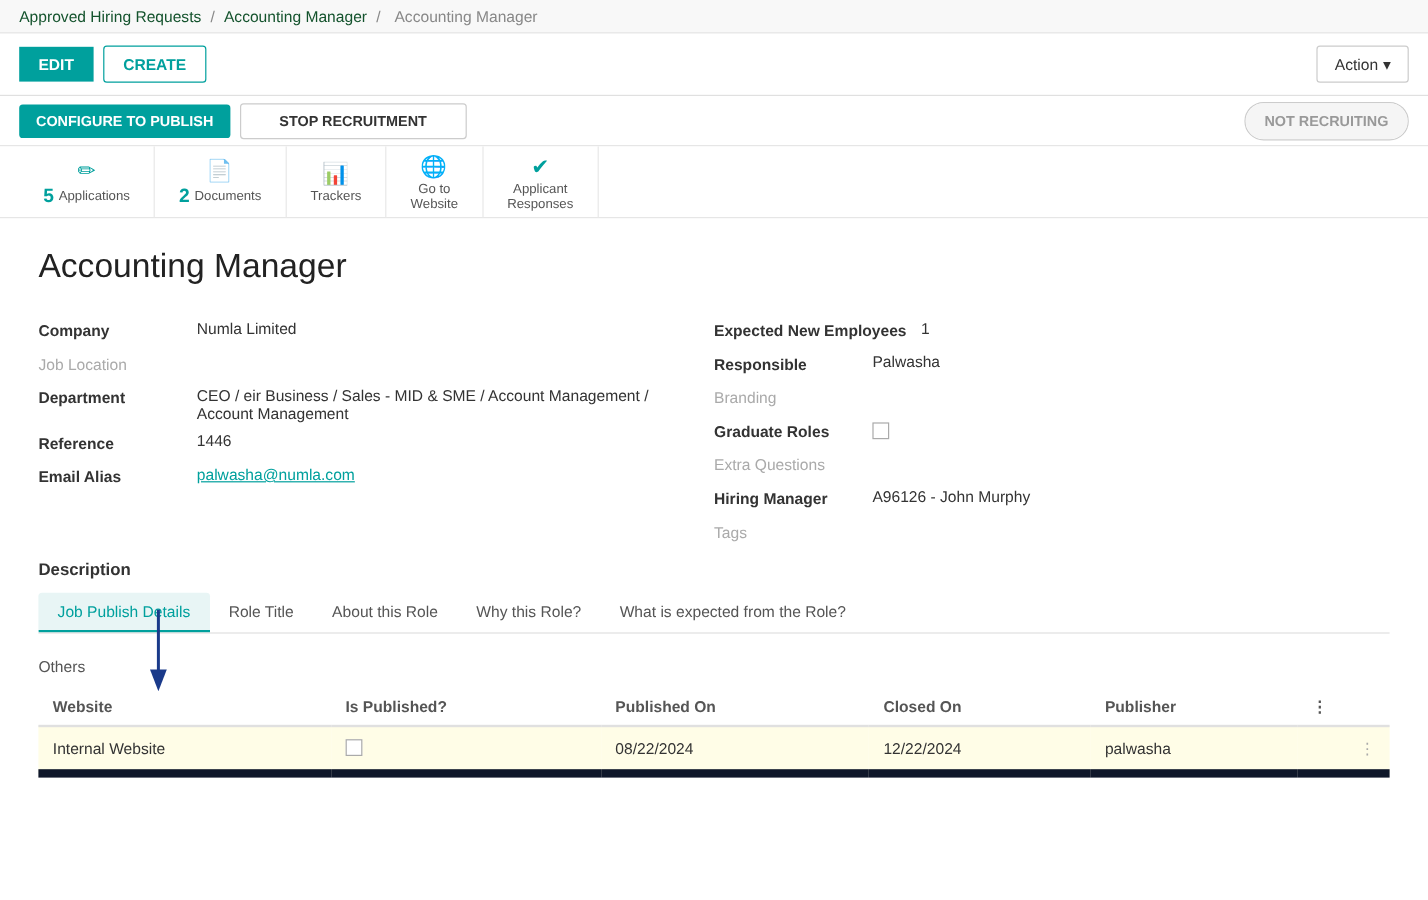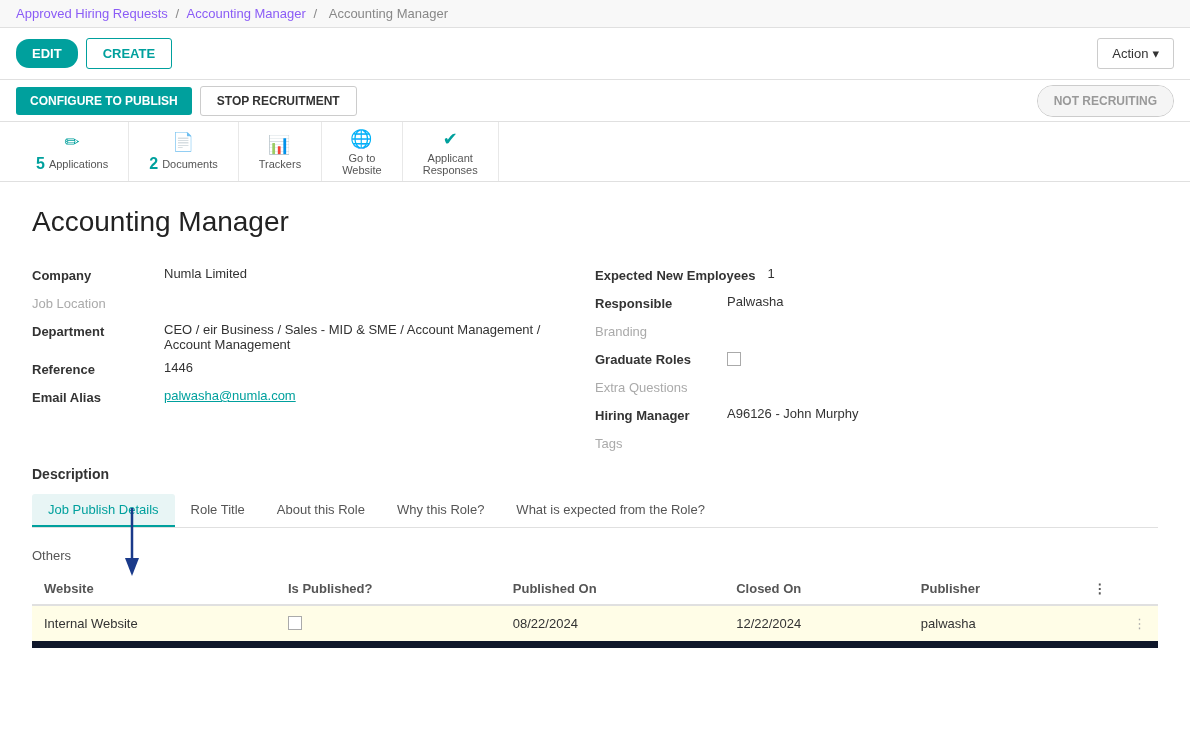--- a/index.html
+++ b/index.html
@@ -1,33 +1,33 @@
 <!DOCTYPE html>
 <html><head>
   <meta charset="utf-8">
   <style>
     * { box-sizing: border-box; margin: 0; padding: 0; }
     body { font-family: 'Segoe UI', Arial, sans-serif; font-size: 13px; background: #fff; color: #333; width: 1190px; min-height: 750px; overflow-x: hidden; }
     
     
     .breadcrumb-bar { padding: 6px 16px; font-size: 13px; color: #555; background: #f8f8f8; border-bottom: 1px solid #e0e0e0; }
-    .breadcrumb-bar a { color: #8b5cf6; text-decoration: none; }
+    .breadcrumb-bar a { color: #14532d; text-decoration: none; }
     .breadcrumb-bar span { color: #888; margin: 0 4px; }
     
     
     .toolbar { display: flex; align-items: center; padding: 10px 16px; background: #fff; border-bottom: 1px solid #e0e0e0; gap: 8px; }
-    .btn-edit { background: #00a09d; color: #fff; border: none; padding: 7px 16px; font-size: 13px; font-weight: 600; cursor: pointer; border-radius: 13px; }
+    .btn-edit { background: #00a09d; color: #fff; border: none; padding: 7px 16px; font-size: 13px; font-weight: 600; cursor: pointer; border-radius: 0; }
     .btn-create { background: transparent; color: #00a09d; border: 1px solid #00a09d; padding: 7px 16px; font-size: 13px; font-weight: 600; cursor: pointer; border-radius: 3px; }
     .spacer { flex: 1; }
     .btn-action { background: #fff; color: #333; border: 1px solid #ccc; padding: 7px 14px; font-size: 13px; cursor: pointer; border-radius: 3px; display: flex; align-items: center; gap: 4px; justify-content: flex-end; }
     
     
     .status-bar { display: flex; align-items: center; padding: 0 16px; background: #fff; border-bottom: 1px solid #e0e0e0; height: 42px; gap: 8px; }
     .btn-configure { background: #00a09d; color: #fff; border: none; padding: 7px 14px; font-size: 12px; font-weight: 700; cursor: pointer; border-radius: 3px; text-transform: uppercase; }
-    .btn-stop { background: #fff; color: #333; border: 1px solid #ccc; padding: 7px 16px; font-size: 12px; font-weight: 600; cursor: pointer; border-radius: 3px; text-transform: uppercase; }
+    .btn-stop { background: #fff; color: #333; border: 1px solid #ccc; padding: 7px 32px; font-size: 12px; font-weight: 600; cursor: pointer; border-radius: 3px; text-transform: uppercase; }
     .status-spacer { flex: 1; }
     .status-pill { display: flex; border-radius: 20px; overflow: hidden; border: 1px solid #ccc; height: 32px; }
     .status-active { background: #e8f5f5; color: #00a09d; padding: 0 16px; font-size: 12px; font-weight: 600; display: flex; align-items: center; border-right: 1px solid #ccc; }
     .status-inactive { background: #f5f5f5; color: #999; padding: 0 16px; font-size: 12px; font-weight: 600; display: flex; align-items: center; }
     
     
     .smart-bar { display: flex; align-items: center; padding: 0 16px; background: #fff; border-bottom: 1px solid #e0e0e0; height: 60px; }
     .smart-btn { display: flex; flex-direction: column; align-items: center; justify-content: center; padding: 0 20px; cursor: pointer; color: #00a09d; font-size: 12px; border-right: 1px solid #e8e8e8; height: 100%; gap: 2px; text-decoration: none; }
     .smart-btn .count { font-size: 16px; font-weight: 700; color: #00a09d; }
     .smart-btn .label { font-size: 11px; color: #555; }

